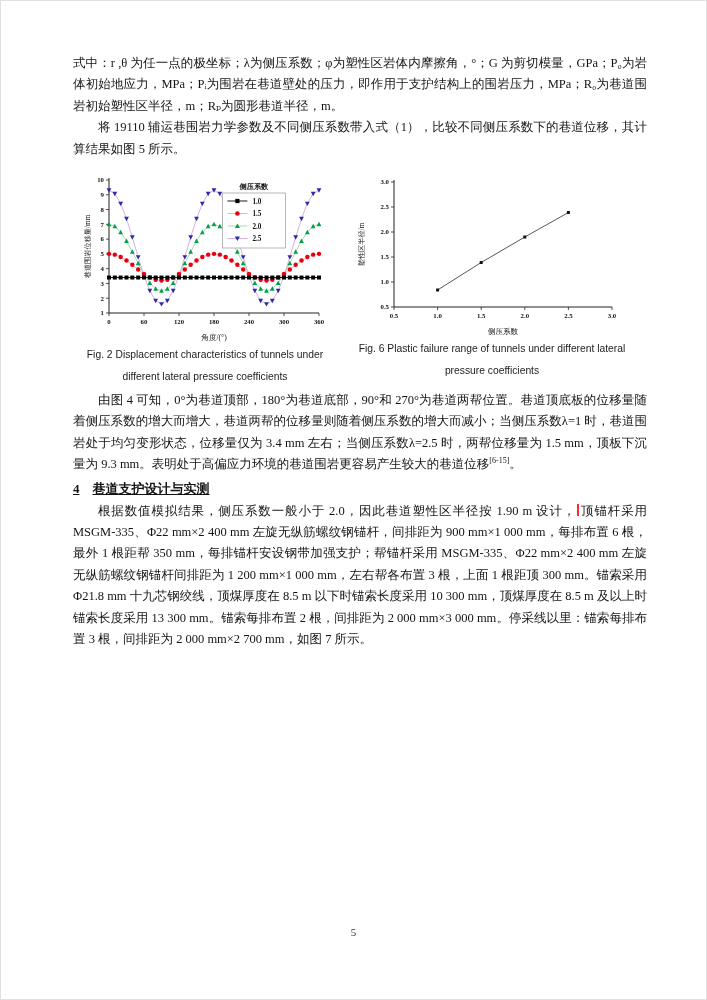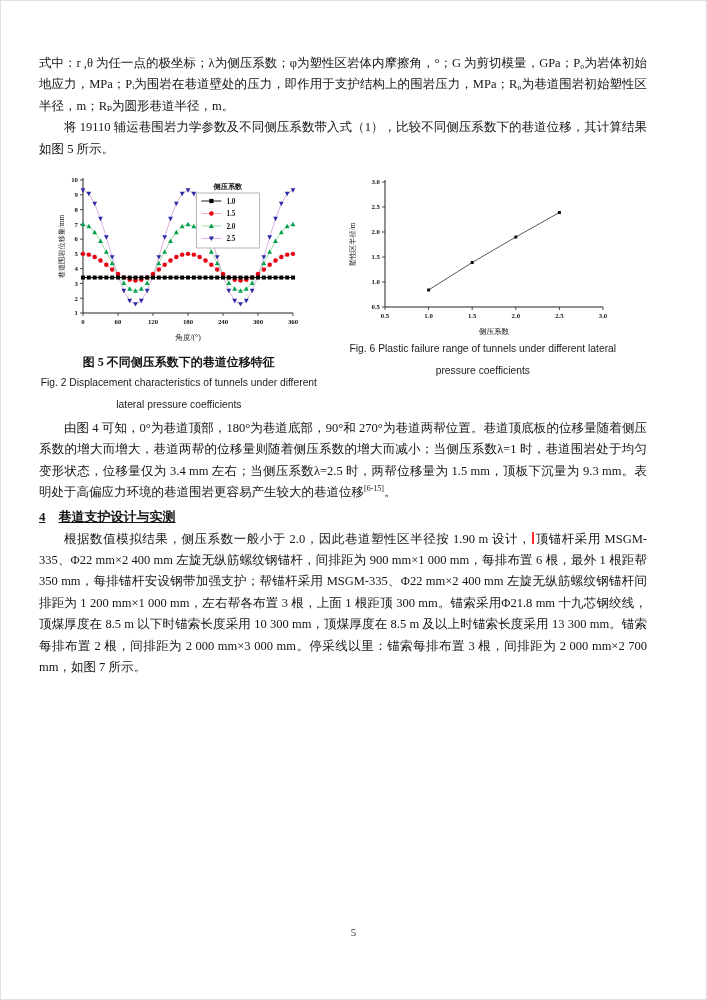--- a/index.html
+++ b/index.html
@@ -1,18 +1,18 @@
 <!DOCTYPE html>
 <html lang="zh"><head>
 <meta charset="utf-8">
 <style>
   html,body{margin:0;padding:0;background:#fff;}
   .page{
     width:707px;height:1000px;position:relative;background:#fff;
-    box-sizing:border-box;padding:52px 59px 0 38px;
+    box-sizing:border-box;padding:52px 59px 0 72px;
     border:1px solid #e0e0e0;
     font-family:"Liberation Serif","DejaVu Serif",serif;
     font-size:12.5px;line-height:21.4px;color:#141414;
     overflow:hidden;
   }
   p.body{margin:0;text-indent:2em;text-align:justify;}
   p.body.noindent{text-indent:0;}
   sup.ref{font-size:8px;line-height:0;}
   .caret{display:inline-block;width:2px;height:12px;background:#ff2a2a;vertical-align:-1px;margin:0 1px;}
   .figures{display:flex;margin:12px 0 2px 0;}
@@ -236,21 +236,20 @@
           <line x1="145.4" y1="41.5" x2="165.4" y2="41.5" stroke="#f0a8b0" stroke-width="0.9"></line>
           <circle cx="155.4" cy="41.5" r="2.3000000000000003" fill="#e60012"></circle>
           <text x="170.4" y="44.1" font-size="7.2" font-weight="bold" fill="#111">1.5</text>
           <line x1="145.4" y1="54" x2="165.4" y2="54" stroke="#9cd6a4" stroke-width="0.9"></line>
           <polygon points="155.4,51.396 152.88,56.1 157.92000000000002,56.1" fill="#00a14b"></polygon>
           <text x="170.4" y="56.6" font-size="7.2" font-weight="bold" fill="#111">2.0</text>
           <line x1="145.4" y1="66.5" x2="165.4" y2="66.5" stroke="#d6a8d8" stroke-width="0.9"></line>
           <polygon points="155.4,69.104 152.88,64.4 157.92000000000002,64.4" fill="#2b2ba6"></polygon>
           <text x="170.4" y="69.1" font-size="7.2" font-weight="bold" fill="#111">2.5</text>
         </svg>
-      <div class="caption-cn">图 5  不同侧压系数下的巷道位移特征</div>
       <div class="caption-en">Fig. 2   Displacement characteristics of tunnels under different lateral pressure coefficients</div>
     </div>
     <div class="figcol f6">
       <svg id="chart6" width="272" height="166">
           <line x1="38" y1="8" x2="38" y2="135" stroke="#222" stroke-width="1"></line>
           <line x1="38" y1="135" x2="256" y2="135" stroke="#222" stroke-width="1"></line>
           <line x1="38" y1="135" x2="38" y2="138" stroke="#222" stroke-width="0.8"></line>
           <text x="38" y="146" text-anchor="middle" font-size="6.8" font-weight="bold" fill="#111">0.5</text>
           <line x1="81.6" y1="135" x2="81.6" y2="138" stroke="#222" stroke-width="0.8"></line>
           <text x="81.6" y="146" text-anchor="middle" font-size="6.8" font-weight="bold" fill="#111">1.0</text>

